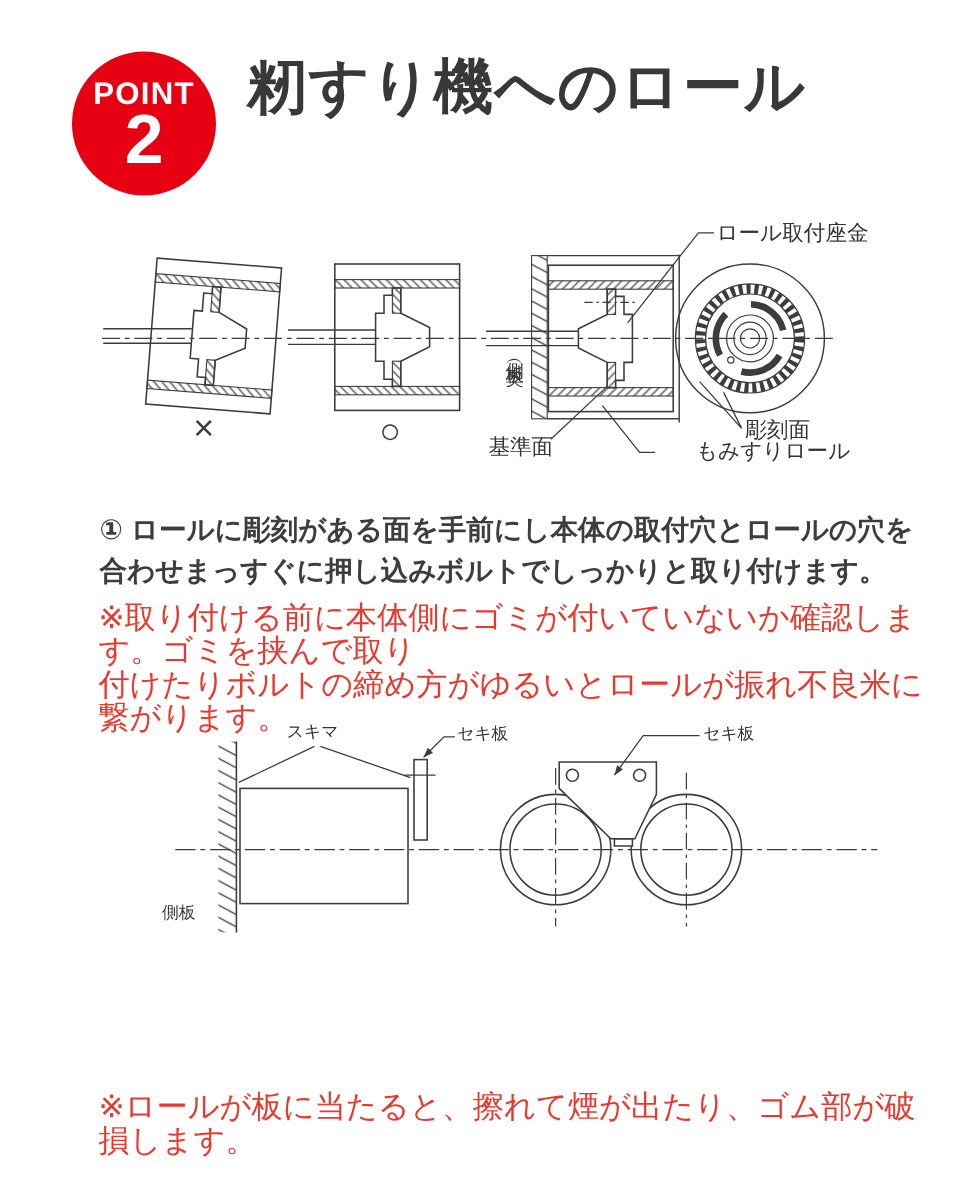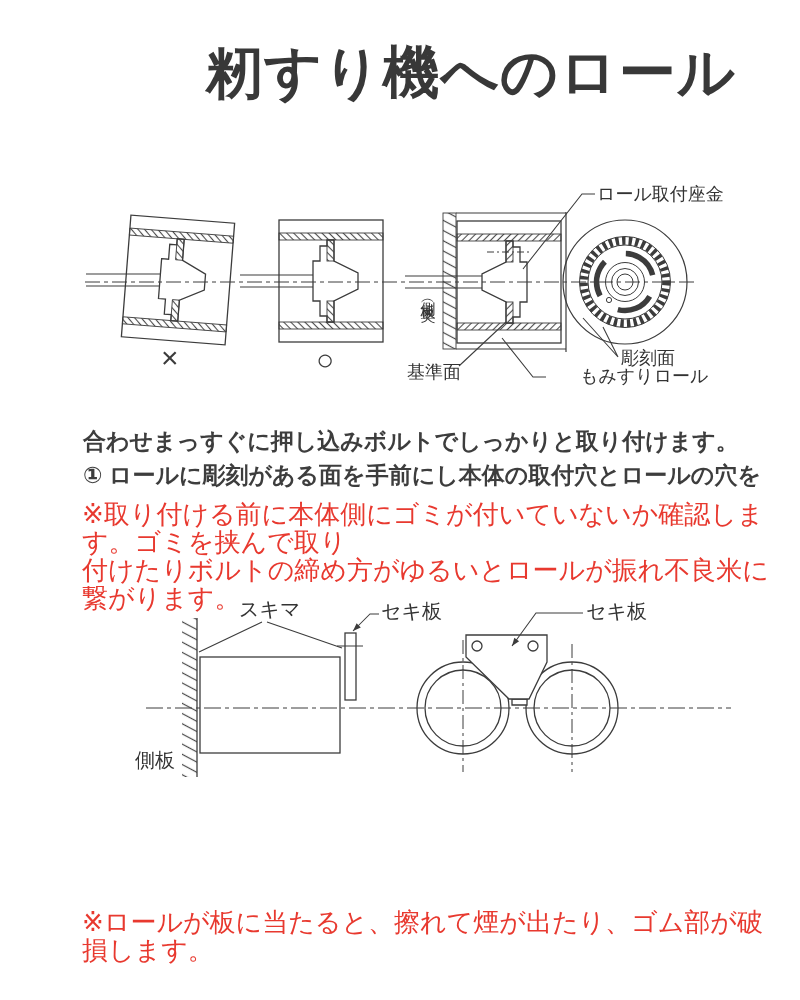--- a/index.html
+++ b/index.html
@@ -8,41 +8,45 @@
     font-family:"Liberation Sans","DejaVu Sans",sans-serif;color:#3b3b3b;
   }
   
   .badge{
     position:absolute;left:60px;top:43px;width:120px;height:120px;border-radius:50%;
     background:#e60012;color:#ffffff;text-align:center;
   }
   .badge-point{margin-top:21px;font-size:26px;font-weight:bold;letter-spacing:1px;line-height:28px;}
   .badge-num{font-size:58px;font-weight:bold;line-height:54px;margin-top:-2px;}
   .title{
-    position:absolute;left:206px;top:44px;font-size:57px;line-height:57px;
+    position:absolute;left:206px;top:44px;font-size:50px;line-height:57px;
     font-weight:900;color:#383838;letter-spacing:1px;white-space:nowrap;
   }
   
   .fig{position:absolute;left:0;}
   .dlabel{position:absolute;font-size:18px;color:#333;white-space:nowrap;line-height:18px;}
-  .dlabel2{position:absolute;font-size:20px;color:#333;white-space:nowrap;line-height:21px;}
+  .dlabel2{position:absolute;font-size:14px;color:#333;white-space:nowrap;line-height:21px;}
   .vlabel{
     position:absolute;font-size:15px;color:#333;line-height:16px;
     writing-mode:vertical-rl;text-orientation:mixed;letter-spacing:2px;
   }
   .mark{position:absolute;font-size:30px;color:#3c3c3c;line-height:30px;}
   
   .step{position:absolute;left:83px;width:680px;font-size:23px;font-weight:bold;color:#3d3d3d;line-height:34px;}
   .note{position:absolute;left:82px;width:690px;font-size:26px;color:#e8392f;line-height:28px;}
 </style>
 </head>
 <body>
 
 <div class="page">
 
+  <div class="badge">
+    <div class="badge-point">POINT</div>
+    <div class="badge-num">2</div>
+  </div>
 
   <div class="title">
     <div>籾すり機へのロール</div>
   </div>
 
   <svg class="fig" style="top:180px" width="800" height="220" viewBox="0 180 800 220">
     <defs>
       <pattern id="hA" width="5" height="5" patternUnits="userSpaceOnUse" patternTransform="rotate(-45)">
         <line x1="2.5" y1="0" x2="2.5" y2="5" stroke="#4a4a4a" stroke-width="1.1"></line>
       </pattern>
@@ -97,22 +101,22 @@
 
   <div class="mark" style="left:161px;top:343px">×</div>
   <div class="mark" style="left:316px;top:345px">○</div>
   <div class="dlabel" style="left:597px;top:185px">ロール取付座金</div>
   <div class="vlabel" style="left:420px;top:290px">側板（奥）</div>
   <div class="dlabel" style="left:407px;top:363px">基準面</div>
   <div class="dlabel" style="left:621px;top:349px">彫刻面</div>
   <div class="dlabel" style="left:580px;top:367px">もみすりロール</div>
 
   <div class="step" style="top:424px">
+    <div>① ロールに彫刻がある面を手前にし本体の取付穴とロールの穴を</div>
     <div>合わせまっすぐに押し込みボルトでしっかりと取り付けます。</div>
-    <div>① ロールに彫刻がある面を手前にし本体の取付穴とロールの穴を</div>
   </div>
   <div class="note" style="top:500px">
     <div>※取り付ける前に本体側にゴミが付いていないか確認します。ゴミを挟んで取り</div>
     <div>付けたりボルトの締め方がゆるいとロールが振れ不良米に繋がります。</div>
   </div>
 
   <svg class="fig" style="top:592px" width="800" height="206" viewBox="0 592 800 206">
     <defs>
       <pattern id="hC" width="9" height="9" patternUnits="userSpaceOnUse" patternTransform="rotate(-62)">
         <line x1="4.5" y1="0" x2="4.5" y2="9" stroke="#4a4a4a" stroke-width="1.2"></line>

